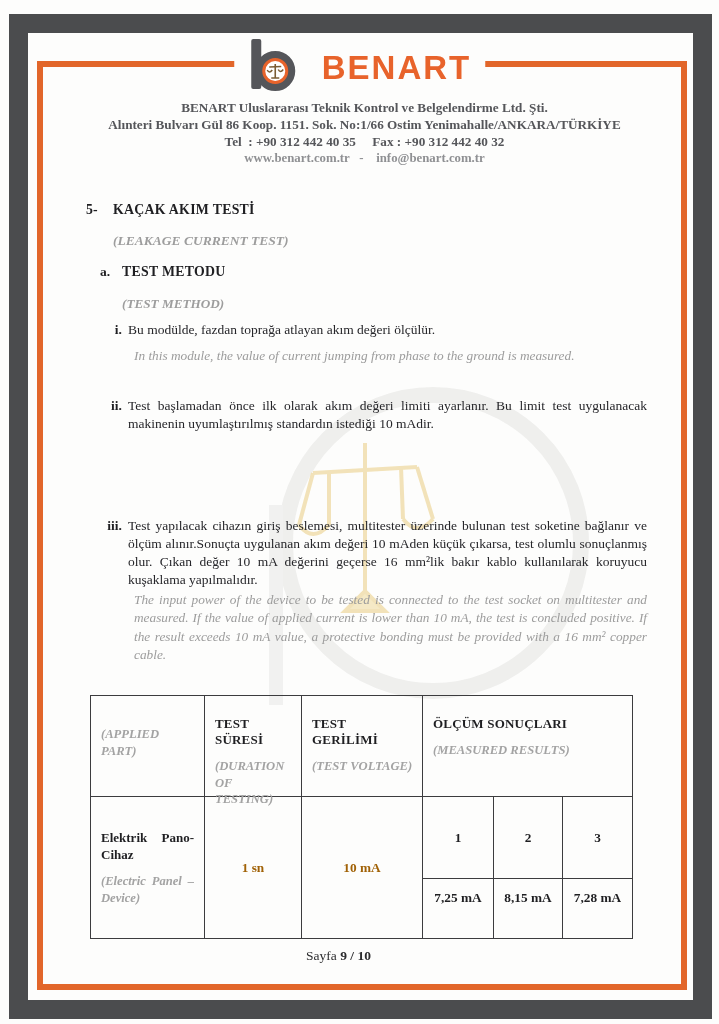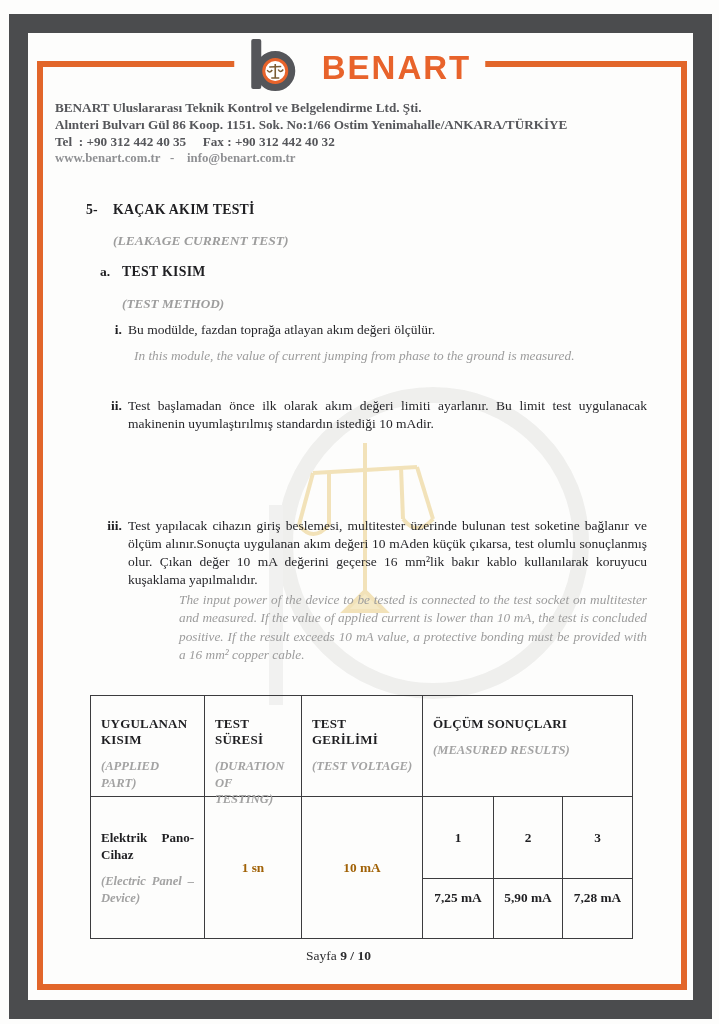--- a/index.html
+++ b/index.html
@@ -54,21 +54,21 @@
     font-size: 33px;
     letter-spacing: 2px;
     color: #e8632b;
     line-height: 1;
     padding-top: 4px;
   }
 
   
   .header-block {
     position: absolute; top: 99px; left: 55px; right: 45px;
-    text-align: left; color: #55565a;
+    text-align: center; color: #55565a;
     line-height: 17px;
   }
   .header-company  { font-size: 13.2px; font-weight: bold; }
   .header-address  { font-size: 13.2px; font-weight: bold; }
   .header-phone    { font-size: 13.2px; font-weight: bold; white-space: pre-wrap; }
   .header-web      { font-size: 12.8px; font-weight: bold; color: #8f9093; white-space: pre-wrap; }
 
   
   .sec-row { position: absolute; display: flex; color: #1f1f22; }
   .sec-main { left: 86px; top: 202px; }
@@ -95,21 +95,21 @@
     flex: 1; font-size: 13.5px; line-height: 18px;
     text-align: justify; color: #26262a;
   }
   .item-en {
     position: absolute; left: 134px; right: 72px;
     font-style: italic; color: #9c9c9c; font-size: 13.3px;
     line-height: 18.4px; text-align: justify;
   }
   .pos-i   { top: 321px; }  .pos-i-en   { top: 347px; }
   .pos-ii  { top: 397px; }  .pos-ii-en  { top: 447px; }
-  .pos-iii { top: 517px; }  .pos-iii-en { top: 591px; margin-left: 45px; }
+  .pos-iii { top: 517px; }  .pos-iii-en { top: 591px; }
 
   
   .rtable {
     position: absolute; left: 90px; top: 695px;
     display: grid;
     grid-template-columns: 114px 97px 121px 71px 69px 69px;
     grid-template-rows: 101px 82px 59px;
     border: 1.5px solid #3c3c3e;
     background: transparent;
   }
@@ -202,21 +202,21 @@
     </div>
 
     <div class="sec-row sec-main">
       <span class="sec-num">5-</span>
       <span class="sec-title">KAÇAK AKIM TESTİ</span>
     </div>
     <div class="sec-en">(LEAKAGE CURRENT TEST)</div>
 
     <div class="sec-row sub-main">
       <span class="sub-letter">a.</span>
-      <span class="sec-title">TEST KISIM</span>
+      <span class="sec-title">TEST METODU</span>
     </div>
     <div class="sub-en">(TEST METHOD)</div>
 
     <div class="item pos-i">
       <span class="item-marker">i.</span>
       <span class="item-text">Bu modülde, fazdan toprağa atlayan akım değeri ölçülür.</span>
     </div>
     <div class="item-en pos-i-en">In this module, the value of current jumping from phase to the ground is measured.</div>
 
     <div class="item pos-ii">
@@ -225,21 +225,20 @@
     </div>
 
     <div class="item pos-iii">
       <span class="item-marker">iii.</span>
       <span class="item-text">Test yapılacak cihazın giriş beslemesi, multitester üzerinde bulunan test soketine bağlanır ve ölçüm alınır.Sonuçta uygulanan akım değeri 10 mAden küçük çıkarsa, test olumlu sonuçlanmış olur. Çıkan değer 10 mA değerini geçerse 16 mm²lik bakır kablo kullanılarak koruyucu kuşaklama yapılmalıdır.</span>
     </div>
     <div class="item-en pos-iii-en">The input power of the device to be tested is connected to the test socket on multitester and measured. If the value of applied current is lower than 10 mA, the test is concluded positive. If the result exceeds 10 mA value, a protective bonding must be provided with a 16 mm² copper cable.</div>
 
     <div class="rtable">
       <div class="cell th b-r b-b">
-        <div class="th-tr">UYGULANAN KISIM</div>
         <div class="th-en">(APPLIED PART)</div>
       </div>
       <div class="cell th b-r b-b">
         <div class="th-tr">TEST SÜRESİ</div>
         <div class="th-en">(DURATION OF TESTING)</div>
       </div>
       <div class="cell th b-r b-b">
         <div class="th-tr">TEST GERİLİMİ</div>
         <div class="th-en">(TEST VOLTAGE)</div>
       </div>
@@ -253,21 +252,21 @@
         <div class="applied-en">(Electric Panel – Device)</div>
       </div>
       <div class="cell td-mid td-duration b-r">1 sn</div>
       <div class="cell td-mid td-voltage b-r">10 mA</div>
 
       <div class="cell td-num b-r b-b" style="grid-column:4;">1</div>
       <div class="cell td-num b-r b-b" style="grid-column:5;">2</div>
       <div class="cell td-num b-b" style="grid-column:6;">3</div>
 
       <div class="cell td-val b-r" style="grid-column:4;">7,25 mA</div>
-      <div class="cell td-val b-r" style="grid-column:5;">5,90 mA</div>
+      <div class="cell td-val b-r" style="grid-column:5;">8,15 mA</div>
       <div class="cell td-val" style="grid-column:6;">7,28 mA</div>
     </div>
 
     <div class="footer">
       <span>Sayfa</span>
       <b>9 / 10</b>
     </div>
 
   </div>
 </div>

